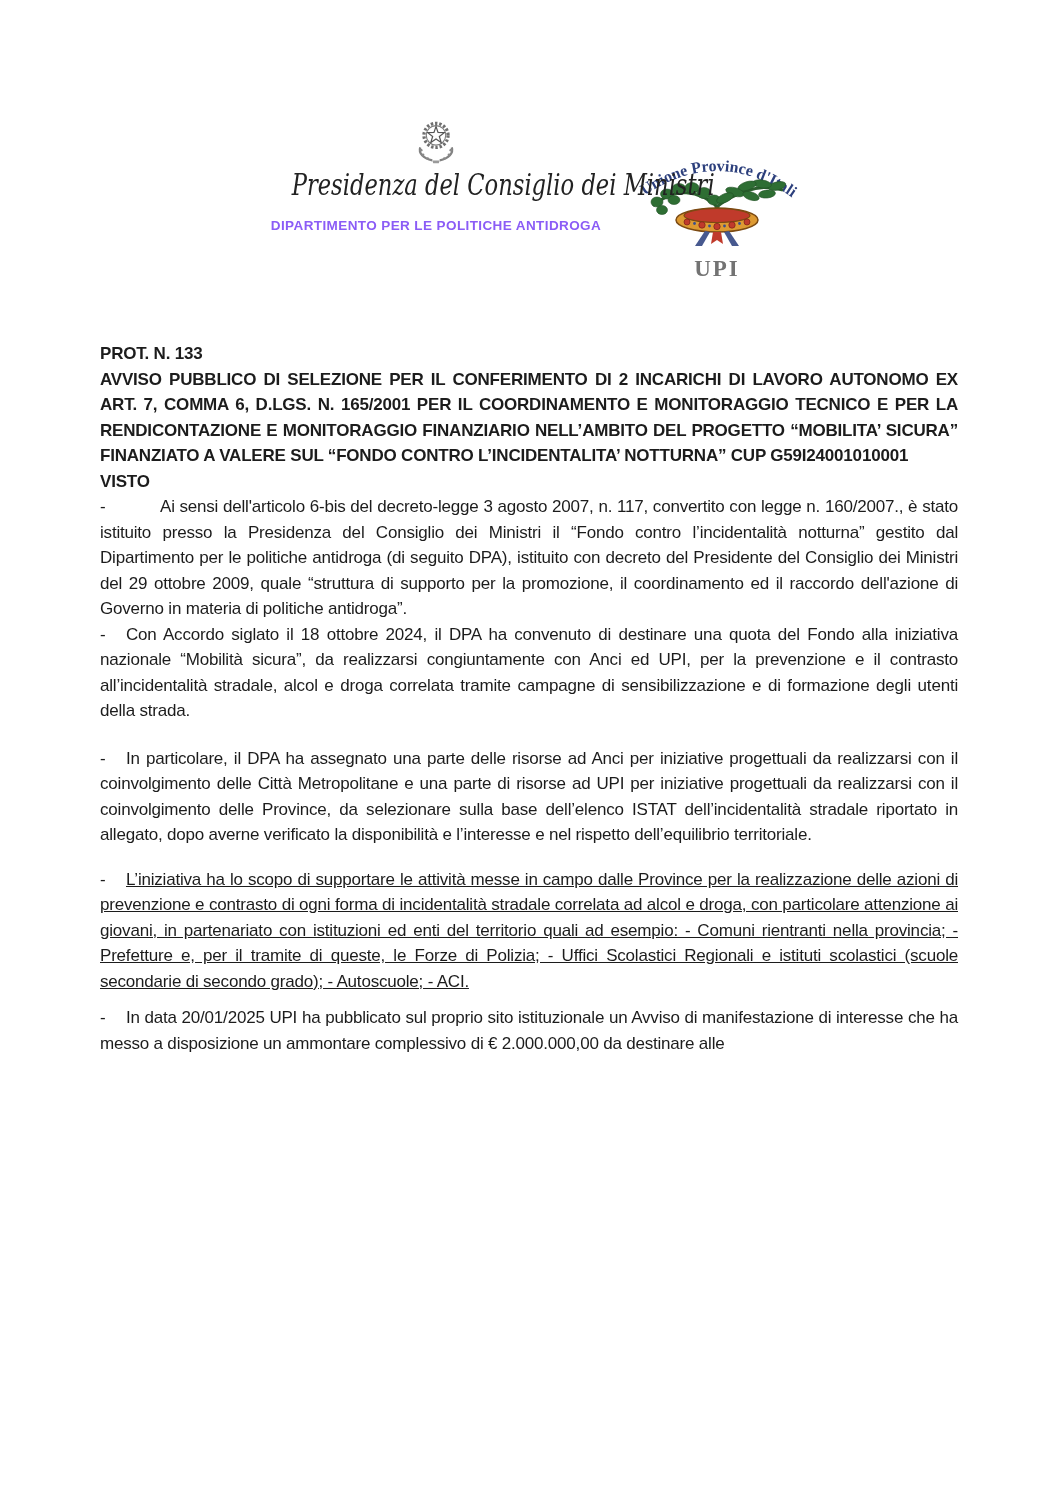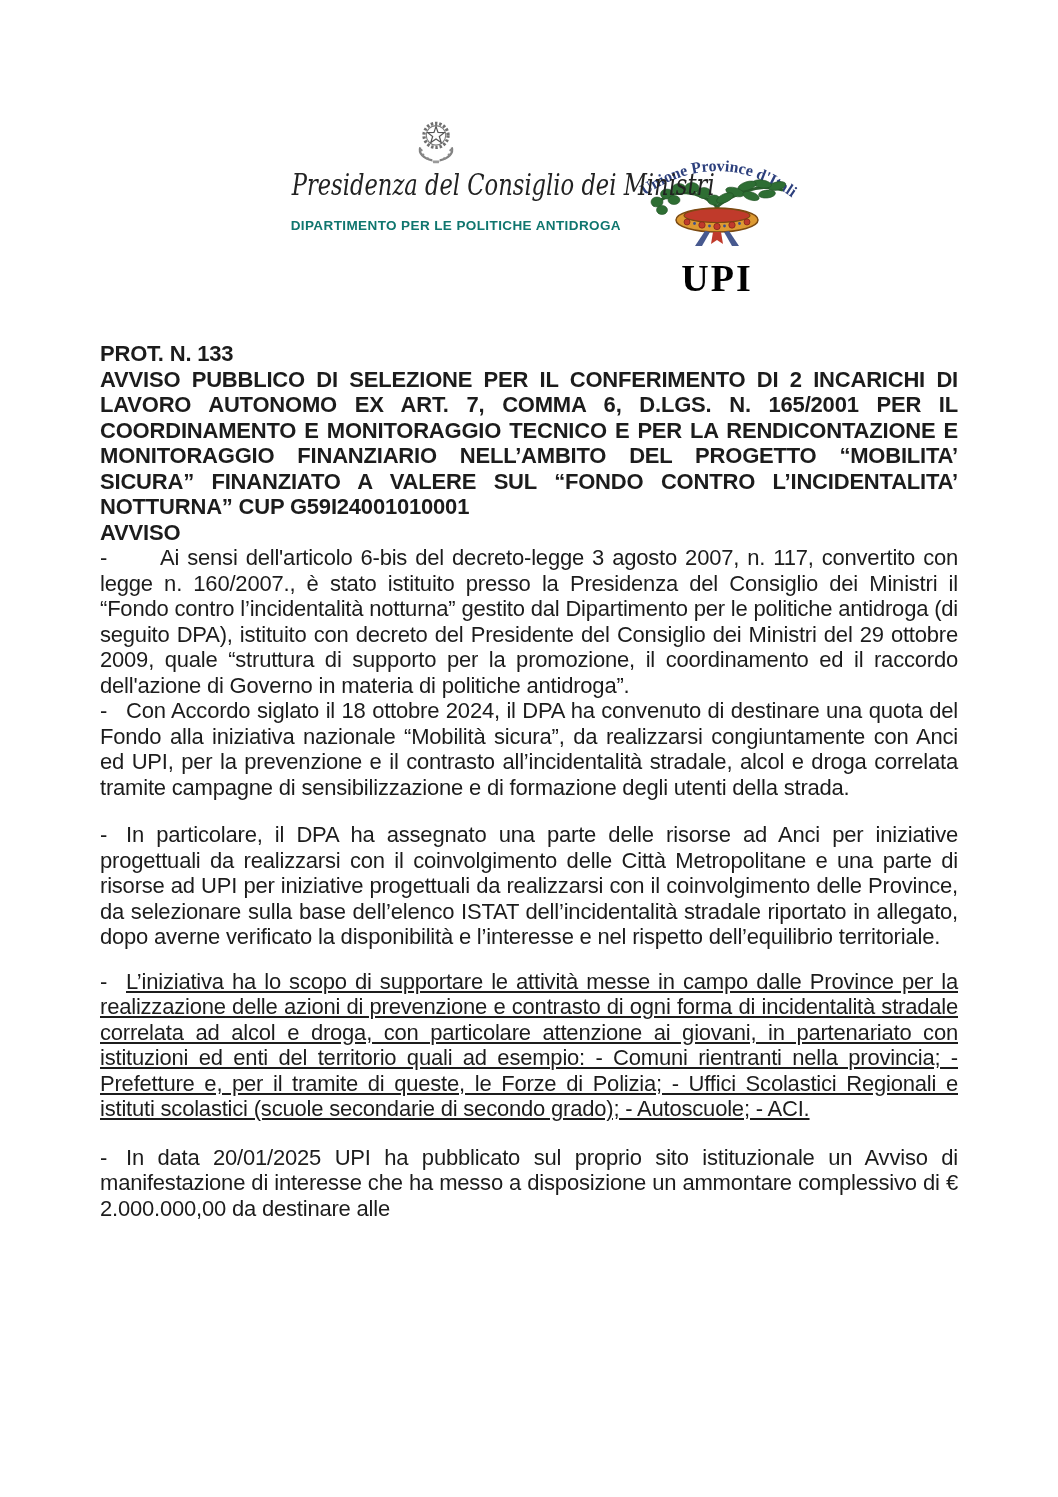--- a/index.html
+++ b/index.html
@@ -27,49 +27,48 @@
     white-space:nowrap;
     transform:scaleX(0.78);
     transform-origin:50% 0;
     color:#222;
   }
   .pcm-dept{
     margin-top:16px;
     font-size:13.5px;
     font-weight:700;
     letter-spacing:.4px;
-    color:#0f766e;
-    text-align:right;
+    color:#8b5cf6;
   }
   .upi-logo{width:180px;margin-left:6px;padding-top:30px;text-align:center;}
   .upi-acronym{
     margin-top:-4px;
     font-family:"Liberation Serif",serif;
     font-weight:700;
-    font-size:38px;
+    font-size:23px;
     letter-spacing:2px;
-    color:#000000;
+    color:#737373;
   }
   
   .content{
     position:absolute;top:341px;left:100px;width:858px;
-    font-size:22px;line-height:25.5px;letter-spacing:-0.2px;
+    font-size:17px;line-height:25.5px;letter-spacing:-0.2px;
   }
   .content p{margin:0;}
   .bold{font-weight:700;}
   .just{text-align:justify;}
   .title{margin-top:17px;}
   .intro{margin-top:56px;}
   .visto-h{margin-top:55px;}
   .li{margin-top:15px;}
   .premesso-h{margin-top:18px;}
   .item{margin-top:15px;}
   .item.m14{margin-top:22px;}
   .item.m19{margin-top:19px;text-decoration:underline;}
-  .item.m13{margin-top:23px;}
+  .item.m13{margin-top:11px;}
   .marker{display:inline-block;width:26px;}
   .marker.wide{width:60px;}
 </style>
 </head>
 <body>
 
 <div class="page">
 
   <div class="header">
 
@@ -143,21 +142,21 @@
 
   </div>
 
   <div class="content">
 
     <p class="bold">PROT. N. 133</p>
 
     <p class="bold just title">AVVISO PUBBLICO DI SELEZIONE PER IL CONFERIMENTO DI 2 INCARICHI DI LAVORO AUTONOMO EX ART. 7, COMMA 6, D.LGS. N. 165/2001 PER IL COORDINAMENTO E MONITORAGGIO TECNICO E PER LA RENDICONTAZIONE E MONITORAGGIO FINANZIARIO NELL’AMBITO DEL PROGETTO “MOBILITA’ SICURA” FINANZIATO A VALERE SUL “FONDO CONTRO L’INCIDENTALITA’ NOTTURNA” CUP G59I24001010001</p>
 
 
-    <p class="bold visto-h">AVVISO</p>
+    <p class="bold visto-h">VISTO</p>
 
 
 
     <p class="just item">
       <span class="marker wide">-</span><span>Ai sensi dell'articolo 6-bis del decreto-legge 3 agosto 2007, n. 117, convertito con legge n. 160/2007., è stato istituito presso la Presidenza del Consiglio dei Ministri il “Fondo contro l’incidentalità notturna” gestito dal Dipartimento per le politiche antidroga (di seguito DPA), istituito con decreto del Presidente del Consiglio dei Ministri del 29 ottobre 2009, quale “struttura di supporto per la promozione, il coordinamento ed il raccordo dell'azione di Governo in materia di politiche antidroga”.</span>
     </p>
 
     <p class="just item">
       <span class="marker">-</span><span>Con Accordo siglato il 18 ottobre 2024, il DPA ha convenuto di destinare una quota del Fondo alla iniziativa nazionale “Mobilità sicura”, da realizzarsi congiuntamente con Anci ed UPI, per la prevenzione e il contrasto all’incidentalità stradale, alcol e droga correlata tramite campagne di sensibilizzazione e di formazione degli utenti della strada.</span>
     </p>

